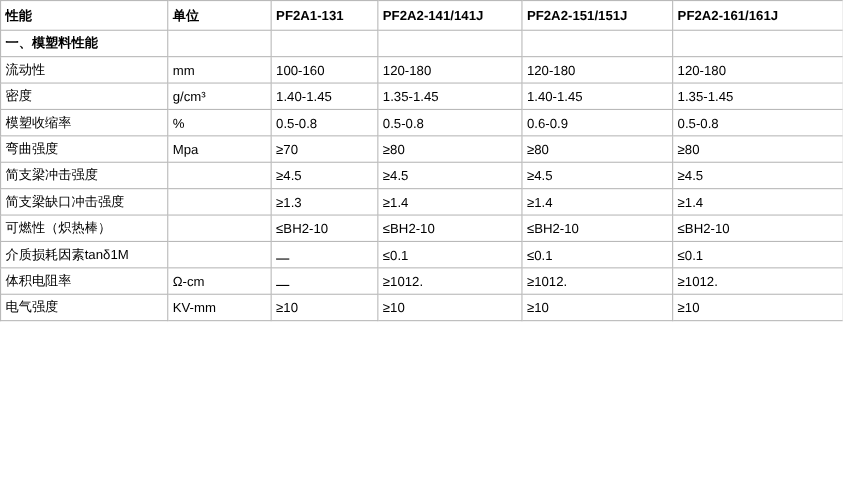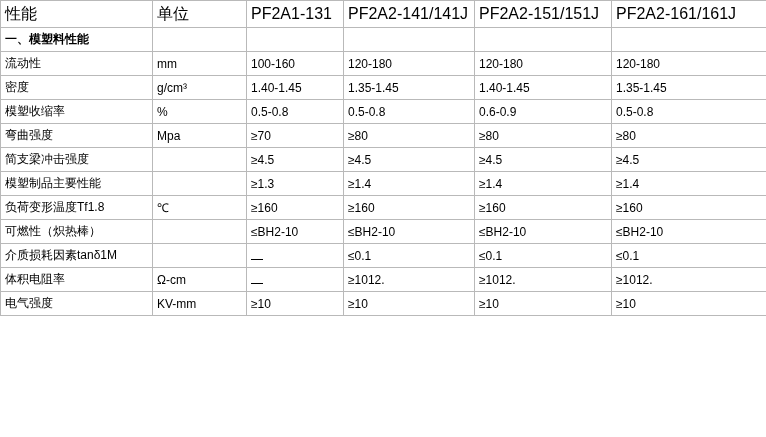--- a/index.html
+++ b/index.html
@@ -31,23 +31,23 @@
   }
   
   col.c0 { width: 152px; }
   col.c1 { width: 94px; }
   col.c2 { width: 97px; }
   col.c3 { width: 131px; }
   col.c4 { width: 137px; }
   col.c5 { width: 155px; }
 
   tr.header-row td {
-    font-weight: normal;
+    font-weight: bold;
     height: 22px;
-    font-size: 16px;
+    font-size: 12px;
   }
   tr.section-row td {
     font-weight: bold;
     height: 19px;
   }
   tr.data-row td {
     height: 19px;
     font-size: 12px;
   }
   td.label {
@@ -130,34 +130,26 @@
       </tr>
       <tr class="data-row">
         <td class="label">简支梁冲击强度</td>
         <td class="unit"></td>
         <td class="val">≥4.5</td>
         <td class="val">≥4.5</td>
         <td class="val">≥4.5</td>
         <td class="val">≥4.5</td>
       </tr>
       <tr class="data-row">
-        <td class="label">模塑制品主要性能</td>
+        <td class="label">简支梁缺口冲击强度</td>
         <td class="unit"></td>
         <td class="val">≥1.3</td>
         <td class="val">≥1.4</td>
         <td class="val">≥1.4</td>
         <td class="val">≥1.4</td>
-      </tr>
-      <tr class="data-row">
-        <td class="label">负荷变形温度Tf1.8</td>
-        <td class="unit">℃</td>
-        <td class="val">≥160</td>
-        <td class="val">≥160</td>
-        <td class="val">≥160</td>
-        <td class="val">≥160</td>
       </tr>
       <tr class="data-row">
         <td class="label">可燃性（炽热棒）</td>
         <td class="unit"></td>
         <td class="val">≤BH2-10</td>
         <td class="val">≤BH2-10</td>
         <td class="val">≤BH2-10</td>
         <td class="val">≤BH2-10</td>
       </tr>
       <tr class="data-row">

